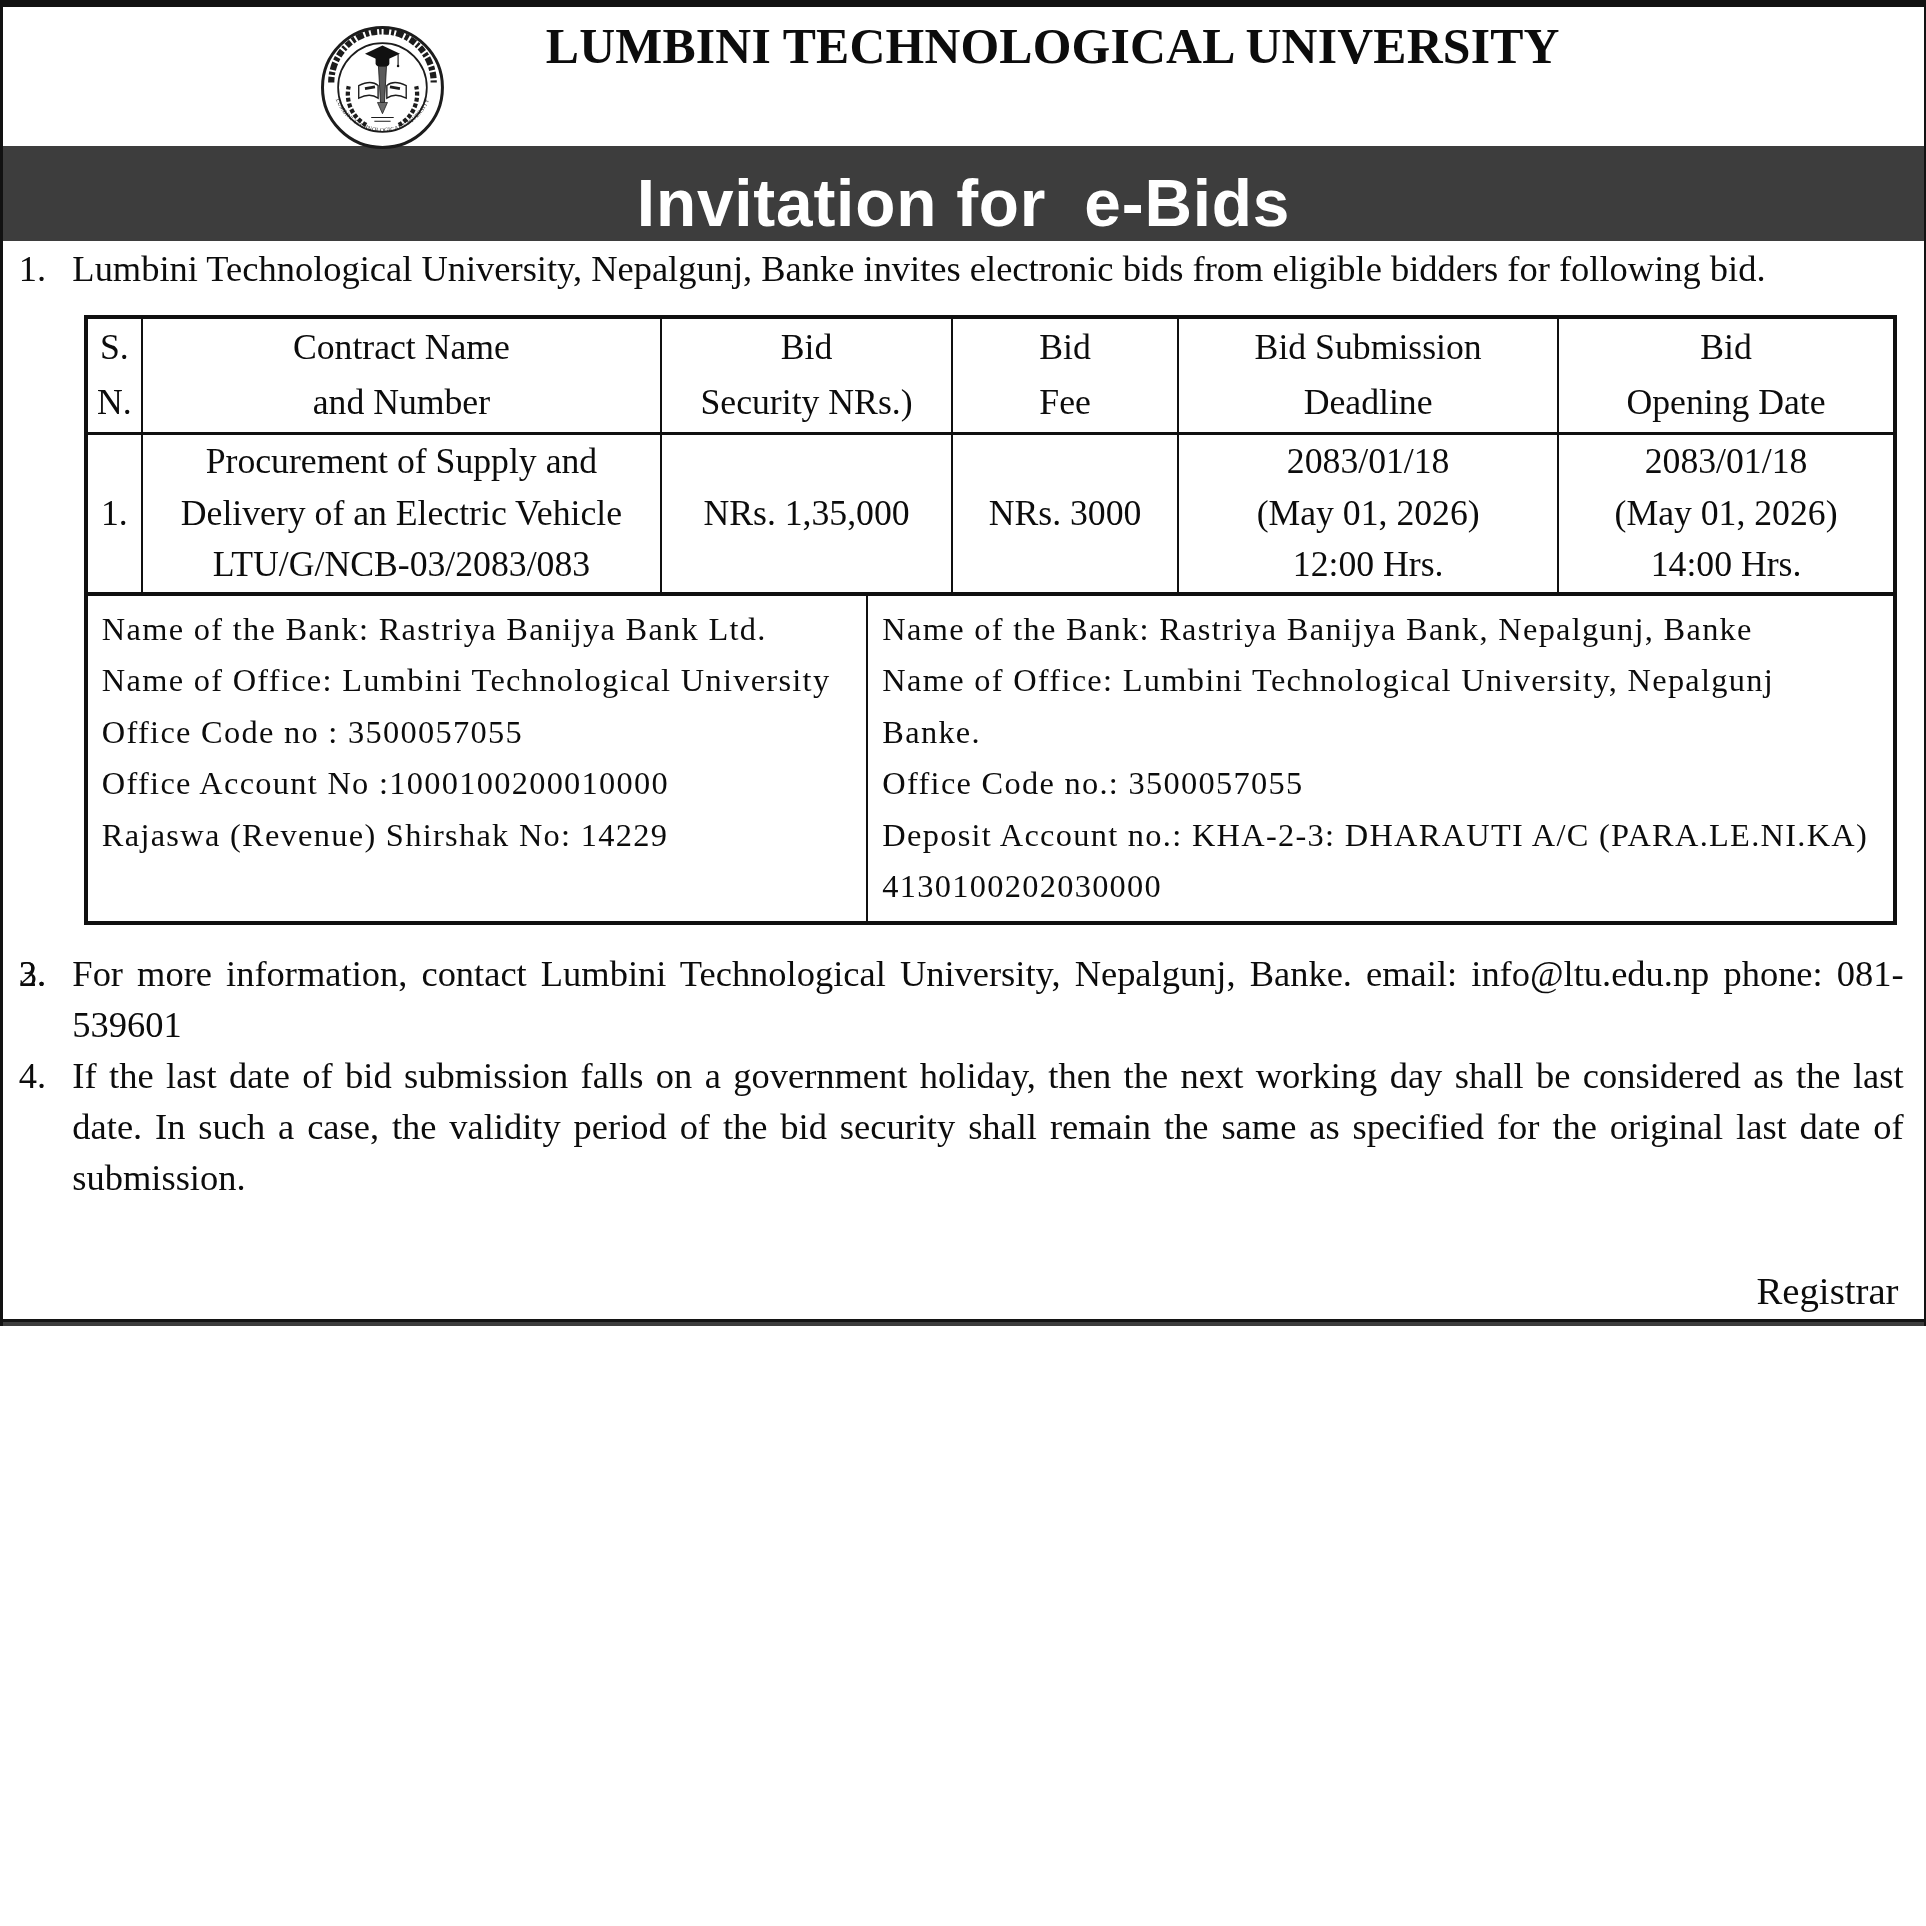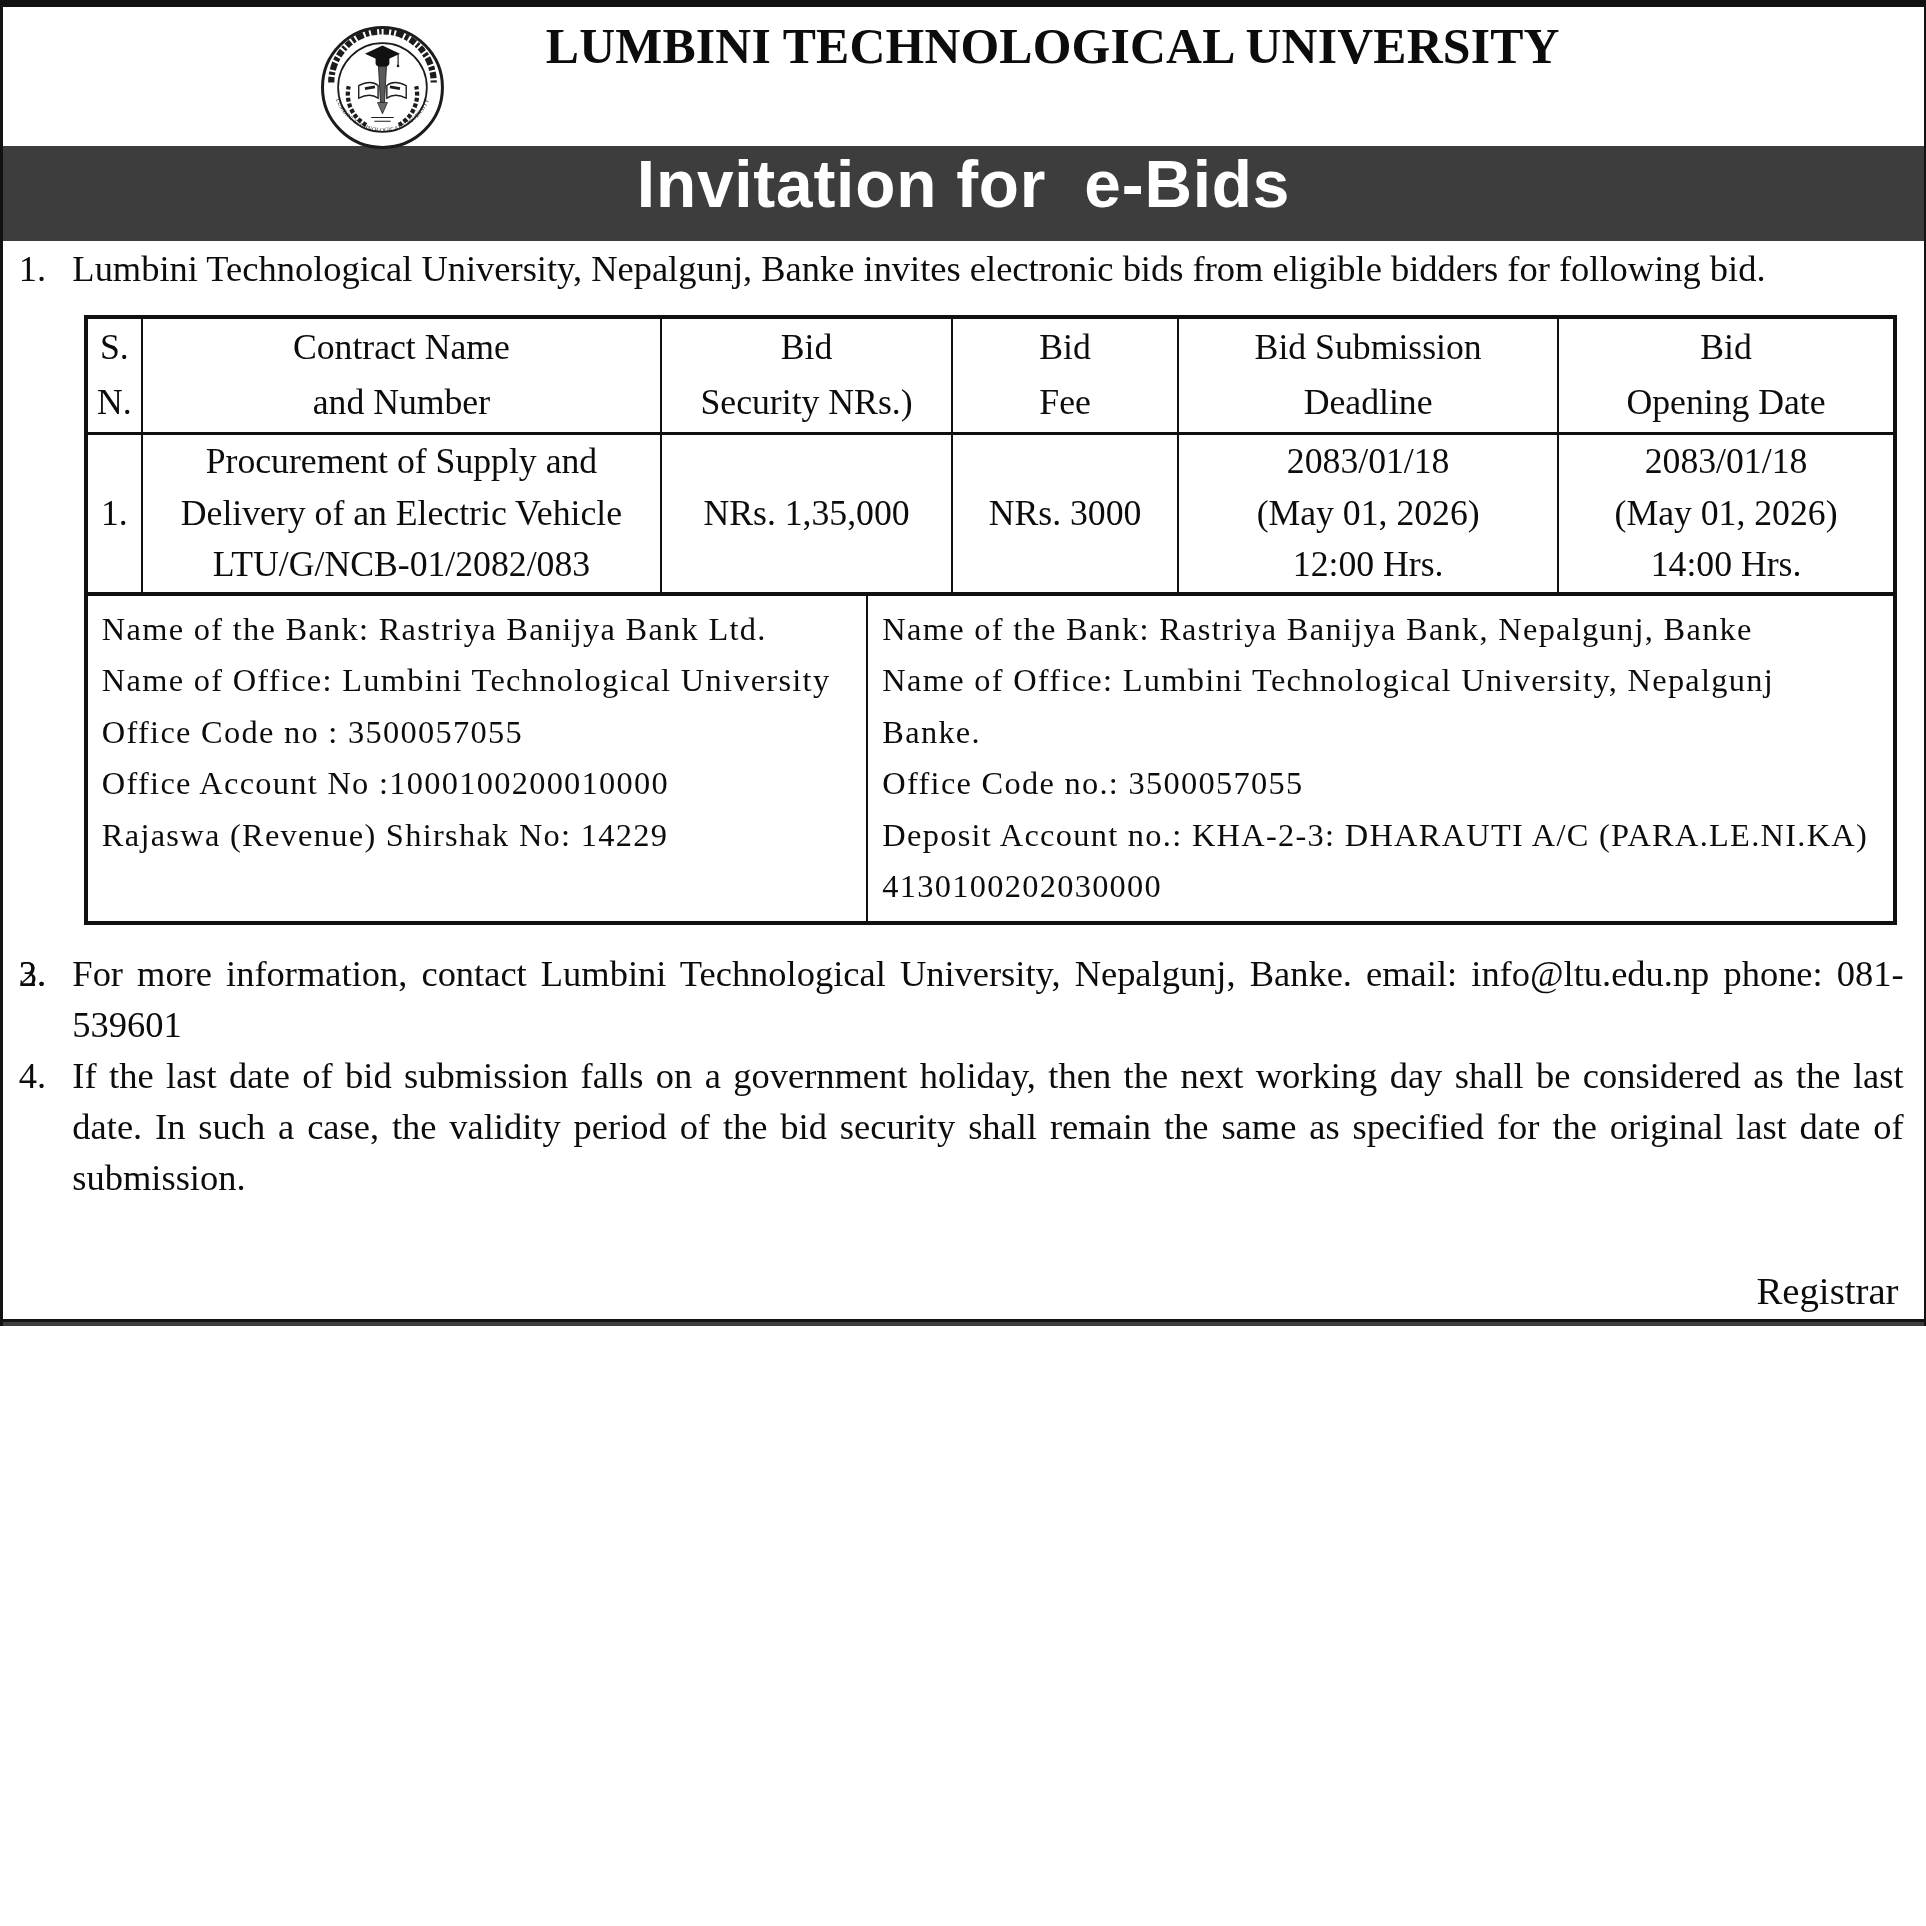--- a/index.html
+++ b/index.html
@@ -40,21 +40,21 @@
     font-size: 1.58rem;
     font-weight: normal;
     line-height: 1.95rem;
   }
 
   
   .banner {
     height: 3.72rem;
     background: #3d3d3d;
     display: flex;
-    align-items: flex-start;
+    align-items: flex-end;
     justify-content: center;
   }
   .banner-title {
     color: #ffffff;
     font-family: "Liberation Sans", "DejaVu Sans", sans-serif;
     font-weight: bold;
     font-size: 2.58rem;
     white-space: pre;
     letter-spacing: 0.012em;
   }
@@ -219,21 +219,21 @@
 Fee</td>
       <td>Bid Submission
 Deadline</td>
       <td>Bid
 Opening Date</td>
     </tr>
     <tr class="drow">
       <td>1.</td>
       <td>Procurement of Supply and
 Delivery of an Electric Vehicle
-LTU/G/NCB-01/2082/083</td>
+LTU/G/NCB-03/2083/083</td>
       <td>NRs. 1,35,000</td>
       <td>NRs. 3000</td>
       <td>2083/01/18
 (May 01, 2026)
 12:00 Hrs.</td>
       <td>2083/01/18
 (May 01, 2026)
 14:00 Hrs.</td>
     </tr>
   </tbody>

